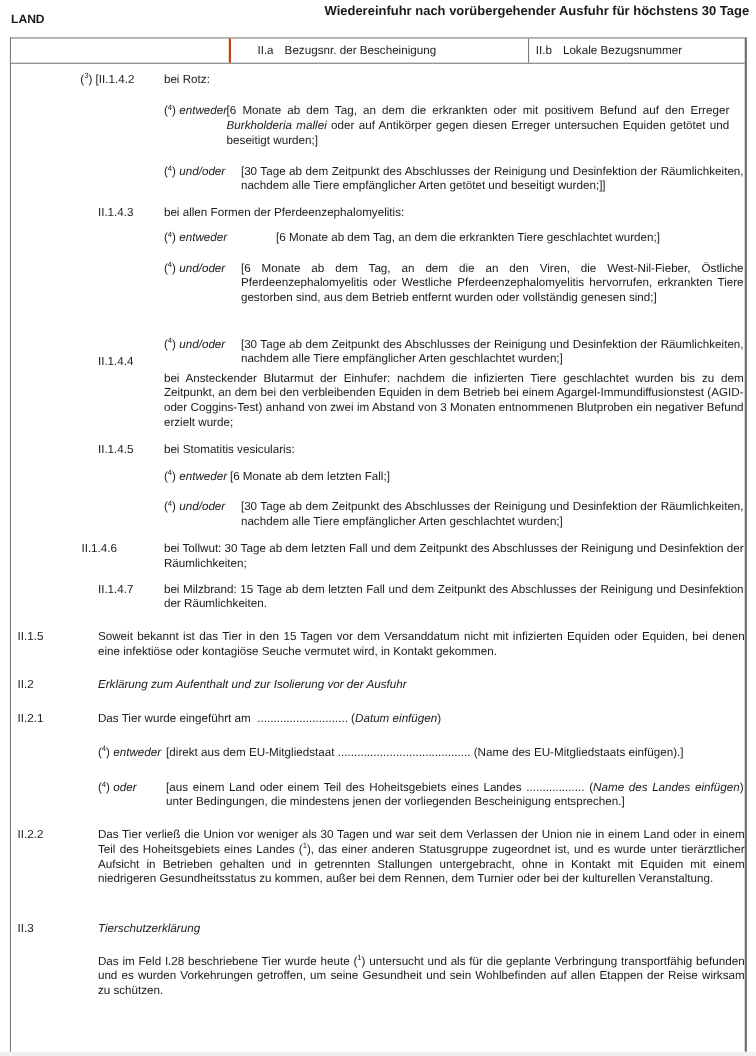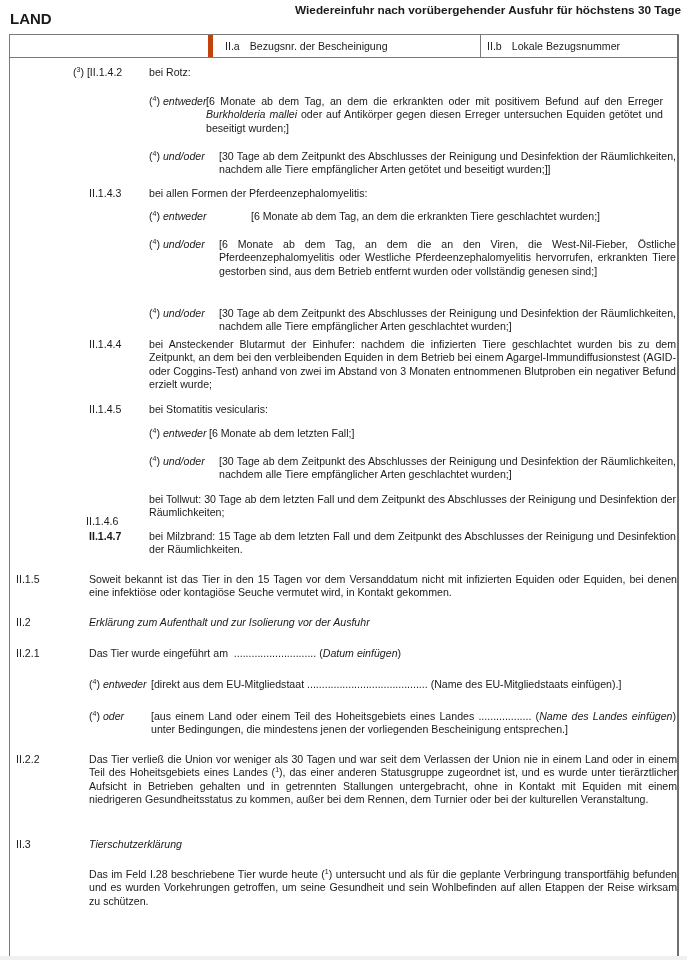--- a/index.html
+++ b/index.html
@@ -1,23 +1,23 @@
 <!DOCTYPE html>
 <html><head>
 <meta charset="utf-8">
 <style>
   html, body { margin:0; padding:0; background:#ffffff; }
   body { width:687px; height:960px; position:relative; overflow:hidden;
          font-family:"Liberation Sans", sans-serif; color:#1a1a1a; font-size:10.6px; line-height:13.4px; }
-  .country { position:absolute; left:10px; top:12px; font-weight:bold; font-size:15px; }
+  .country { position:absolute; left:10px; top:12px; font-weight:bold; font-size:11px; }
   .title { position:absolute; right:6px; top:3px; text-align:right; font-weight:bold; font-size:11.8px; line-height:14px; }
   .frame { position:absolute; left:9px; top:34px; width:670px; height:926px;
            border-left:1px solid #7a7a7a; border-right:2px solid #6f6f6f; border-top:1px solid #7a7a7a; box-sizing:border-box; }
   .hdr { position:absolute; left:0; top:0; right:0; height:22px; border-bottom:1px solid #7a7a7a; }
-  .hdr .c1 { position:absolute; left:198px; top:0; height:22px; border-left:5px solid #c2410c; padding-left:12px; line-height:22px; }
+  .hdr .c1 { position:absolute; left:198px; top:0; height:22px; border-left:2px solid #c2410c; padding-left:24px; line-height:22px; }
   .hdr .c2 { position:absolute; left:470px; top:0; height:22px; border-left:1px solid #7a7a7a; padding-left:6px; line-height:22px; }
   .gap { display:inline-block; width:10px; }
   .abs { position:absolute; }
   .num { position:absolute; }
   .txt { position:absolute; text-align:justify; }
   i { font-style:italic;text-align:right; }
   sup { font-size:7px; line-height:0; vertical-align:4px; }
   .bottomfade { position:absolute; left:0; top:956px; width:687px; height:4px; background:#f0f0f0; }
 </style>
 </head>
@@ -53,36 +53,36 @@
 
 <div class="abs" style="left:149px; top:210px;">(<sup>4</sup>) <i>entweder</i></div>
 <div class="txt" style="left:219px; top:210px; width:457px;padding-left:32px;">[6 Monate ab dem Tag, an dem die erkrankten Tiere geschlachtet wurden;]</div>
 
 <div class="abs" style="left:149px; top:238px;">(<sup>4</sup>) <i>und/oder</i></div>
 <div class="txt" style="left:219px; top:238px; width:457px;">[6 Monate ab dem Tag, an dem die an den Viren, die West-Nil-Fieber, Östliche Pferdeenzephalomyelitis oder Westliche Pferdeenzephalomyelitis hervorrufen, erkrankten Tiere gestorben sind, aus dem Betrieb entfernt wurden oder vollständig genesen sind;]</div>
 
 <div class="abs" style="left:149px; top:307px;">(<sup>4</sup>) <i>und/oder</i></div>
 <div class="txt" style="left:219px; top:307px; width:457px;">[30 Tage ab dem Zeitpunkt des Abschlusses der Reinigung und Desinfektion der Räumlichkeiten, nachdem alle Tiere empfänglicher Arten geschlachtet wurden;]</div>
 
-<div class="num" style="left:89px; top:338px;">II.1.4.4</div>
+<div class="num" style="left:89px; top:323px;">II.1.4.4</div>
 <div class="txt" style="left:149px; top:338px; width:527px;">bei Ansteckender Blutarmut der Einhufer: nachdem die infizierten Tiere geschlachtet wurden bis zu dem Zeitpunkt, an dem bei den verbleibenden Equiden in dem Betrieb bei einem Agargel-Immundiffusionstest (AGID- oder Coggins-Test) anhand von zwei im Abstand von 3 Monaten entnommenen Blutproben ein negativer Befund erzielt wurde;</div>
 
 <div class="num" style="left:89px; top:403px;">II.1.4.5</div>
 <div class="abs" style="left:149px; top:403px;">bei Stomatitis vesicularis:</div>
 
 <div class="abs" style="left:149px; top:427px;">(<sup>4</sup>) <i>entweder</i></div>
 <div class="txt" style="left:209px; top:427px; width:457px;">[6 Monate ab dem letzten Fall;]</div>
 
 <div class="abs" style="left:149px; top:455px;">(<sup>4</sup>) <i>und/oder</i></div>
 <div class="txt" style="left:219px; top:455px; width:457px;">[30 Tage ab dem Zeitpunkt des Abschlusses der Reinigung und Desinfektion der Räumlichkeiten, nachdem alle Tiere empfänglicher Arten geschlachtet wurden;]</div>
 
-<div class="num" style="left:86px; top:493px;margin-top:22px;">II.1.4.6</div>
+<div class="num" style="left:74px; top:493px;">II.1.4.6</div>
 <div class="txt" style="left:149px; top:493px; width:527px;">bei Tollwut: 30 Tage ab dem letzten Fall und dem Zeitpunkt des Abschlusses der Reinigung und Desinfektion der Räumlichkeiten;</div>
 
-<div class="num" style="left:89px; top:530px;font-weight:bold;">II.1.4.7</div>
+<div class="num" style="left:89px; top:530px;">II.1.4.7</div>
 <div class="txt" style="left:149px; top:530px; width:527px;">bei Milzbrand: 15 Tage ab dem letzten Fall und dem Zeitpunkt des Abschlusses der Reinigung und Desinfektion der Räumlichkeiten.</div>
 
 <div class="num" style="left:16px; top:573px;">II.1.5</div>
 <div class="txt" style="left:89px; top:573px; width:588px;">Soweit bekannt ist das Tier in den 15 Tagen vor dem Versanddatum nicht mit infizierten Equiden oder Equiden, bei denen eine infektiöse oder kontagiöse Seuche vermutet wird, in Kontakt gekommen.</div>
 
 <div class="num" style="left:16px; top:616px;">II.2</div>
 <div class="abs" style="left:89px; top:616px;"><i>Erklärung zum Aufenthalt und zur Isolierung vor der Ausfuhr</i></div>
 
 <div class="num" style="left:16px; top:647px;">II.2.1</div>
 <div class="abs" style="left:89px; top:647px; white-space:pre;"><span>Das Tier wurde eingeführt am  ............................ (</span><i>Datum einfügen</i><span>)</span></div>

